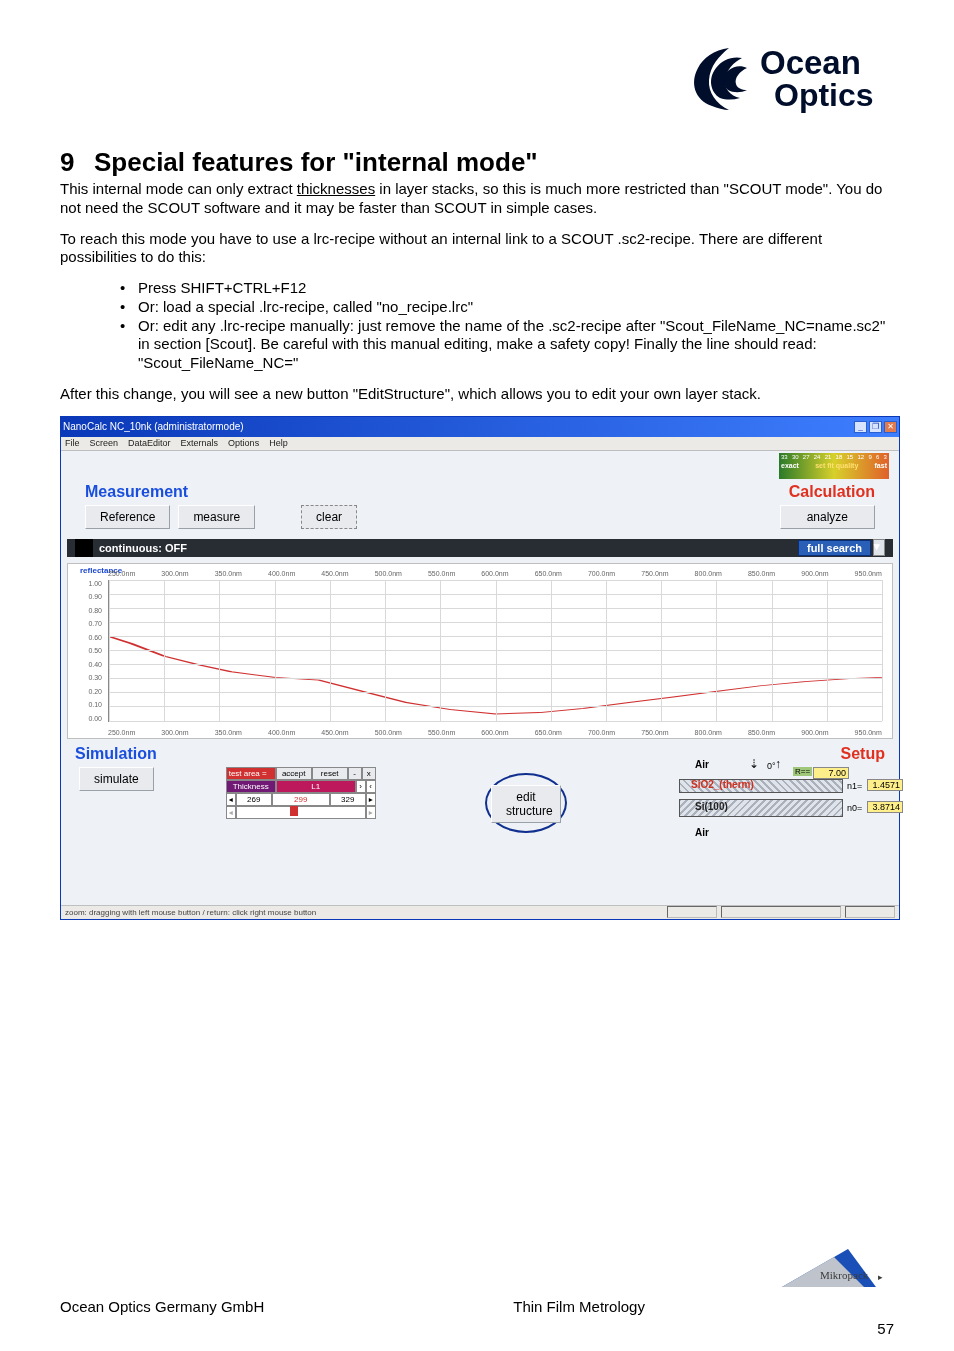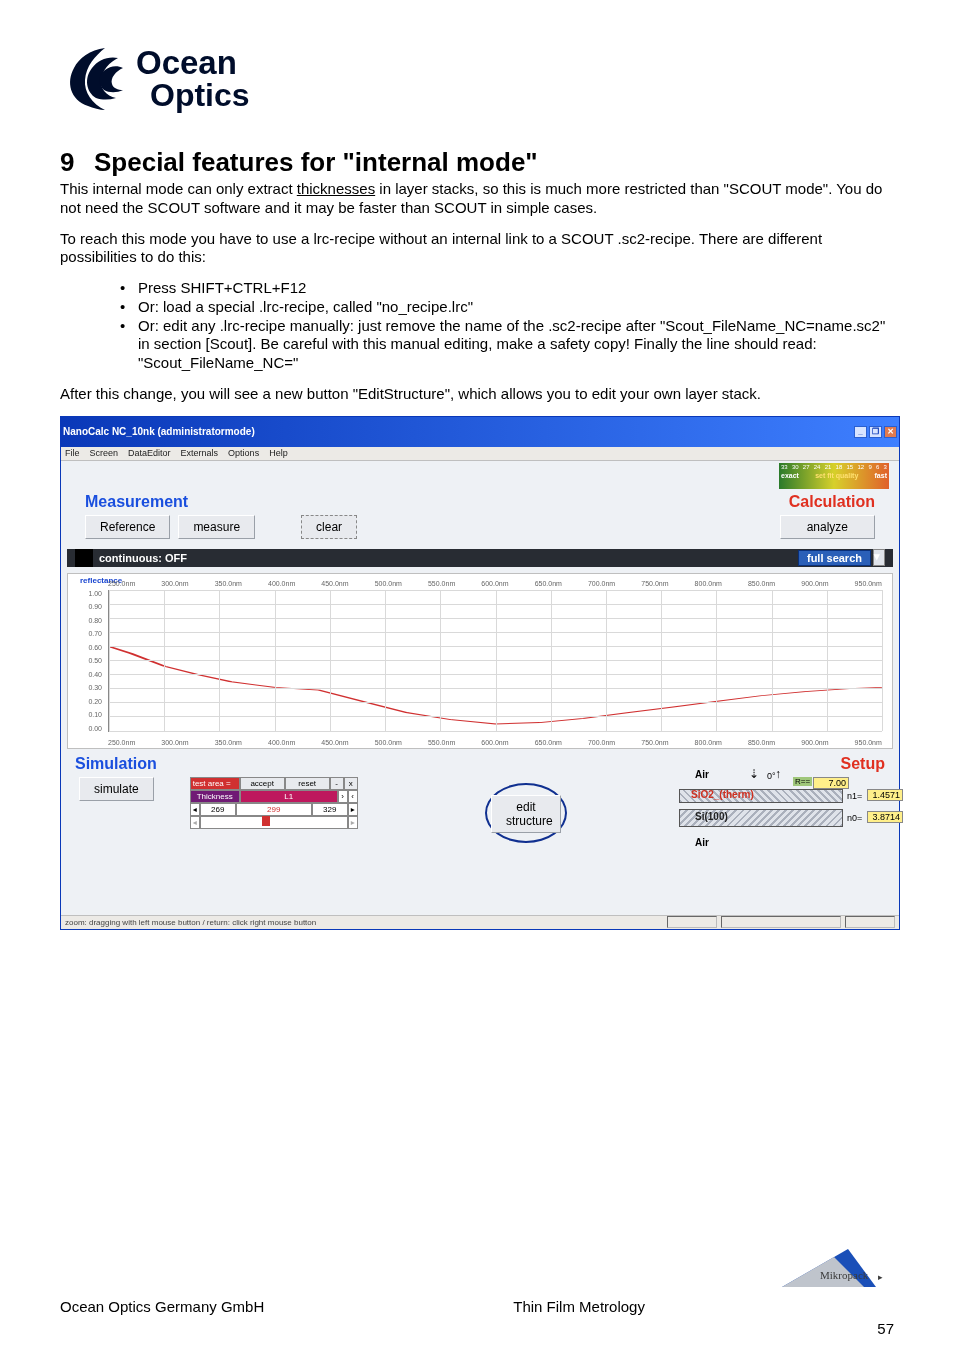--- a/index.html
+++ b/index.html
@@ -6,21 +6,21 @@
   body{
     width:954px;
     height:1351px;
     background:#fff;
     font-family:Arial,Helvetica,sans-serif;
     font-size:15px;
     color:#000;
     position:relative;
     padding:30px 60px 40px 60px;
   }
-  .logo-wrap{text-align:left;margin-bottom:20px;}
+  .logo-wrap{text-align:right;margin-bottom:20px;}
   .logo-svg{display:inline-block;}
   h2{
     font-family:Arial,Helvetica,sans-serif;
     font-weight:bold;
     font-size:26px;
     margin-bottom:2px;
     display:flex;
     align-items:baseline;
   }
   h2 .secnum{width:34px;display:inline-block;}
@@ -32,27 +32,27 @@
   
   .appwindow{
     width:840px;
     margin:0 auto;
     border:1px solid #0a38b8;
     background:#eef1f5;
     position:relative;
     font-size:10px;
   }
   .titlebar{
-    height:30px;
+    height:20px;
     background:linear-gradient(to right,#0a38b8,#3e7fff);
     color:#fff;
     display:flex;align-items:center;
     font-size:10px;
     padding:0 2px;
-    font-weight:bold;
+    font-weight:normal;
   }
   .titlebar .spacer{flex:1;}
   .titlebar .winbtn{width:13px;height:12px;margin-left:2px;background:#d8e4ff;border:1px solid #2a5fd0;color:#0a38b8;font-size:8px;display:flex;align-items:center;justify-content:center;}
   .titlebar .winbtn.close{background:#e07a4f;color:#fff;}
   .menubar{
     height:14px;background:#eceae6;border-bottom:1px solid #bfbfbf;
     display:flex;align-items:center;gap:10px;padding:0 4px;font-size:9px;color:#222;
   }
   .appbody{background:#eef1f5;padding:6px 6px 0 6px;position:relative;}
   .quality-box{
@@ -86,21 +86,21 @@
   }
   .chart-ylabel{position:absolute;left:4px;top:2px;color:#1a46d0;font-size:8px;font-weight:bold;margin-left:8px;}
   .chart-axes{position:absolute;left:40px;right:10px;top:16px;bottom:16px;border-left:1px solid #888;border-bottom:1px solid #888;}
   .chart-grid-v{position:absolute;top:0;bottom:0;border-left:1px solid #d9d9d9;}
   .chart-grid-h{position:absolute;left:0;right:0;border-top:1px solid #d9d9d9;}
   .chart-x-ticks{position:absolute;left:40px;right:10px;bottom:2px;display:flex;justify-content:space-between;font-size:7px;color:#666;}
   .chart-x-ticks.top{bottom:auto;top:6px;}
   .chart-y-ticks{position:absolute;left:10px;top:16px;bottom:16px;display:flex;flex-direction:column;justify-content:space-between;font-size:7px;color:#666;align-items:flex-end;width:24px;}
   .chart-line{position:absolute;left:0;top:0;width:100%;height:100%;}
   .sim-row{display:flex;align-items:flex-start;gap:8px;margin-top:4px;}
-  .thickness-panel{margin-left:28px;width:168px;}
+  .thickness-panel{margin-left:64px;width:150px;}
   .tp-hdr{display:flex;font-size:8px;}
   .tp-hdr .h1{background:#d03030;color:#fff;padding:1px 2px;flex:0 0 50px;border:1px solid #888;}
   .tp-hdr .h2{background:#e8eaee;padding:1px 2px;flex:1;border:1px solid #888;text-align:center;}
   .tp-row{display:flex;font-size:8px;}
   .tp-row .c{border:1px solid #888;padding:1px 2px;text-align:center;}
   .tp-row .green{background:#701a75;color:#fff;flex:0 0 50px;}
   .tp-row .w{background:#fff;flex:1;}
   .stack-area{position:relative;margin-left:auto;width:310px;height:110px;}
   .edit-btn{position:absolute;left:-92px;top:18px;width:70px;}
   .stack-oval{

